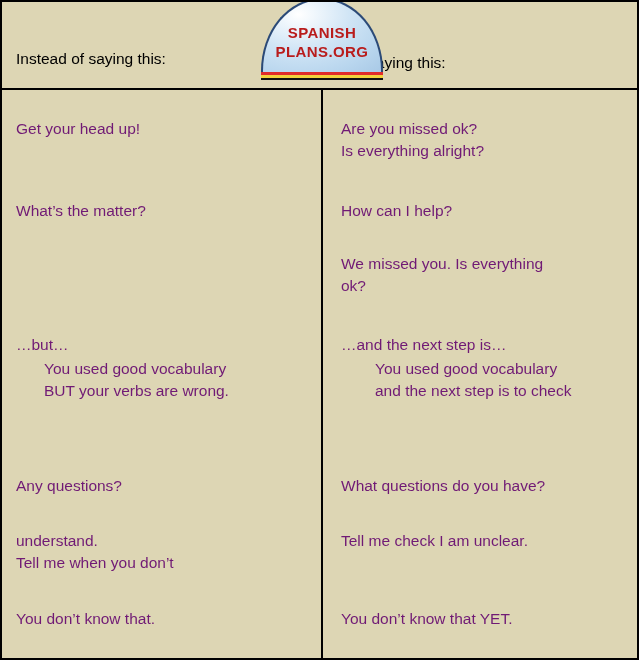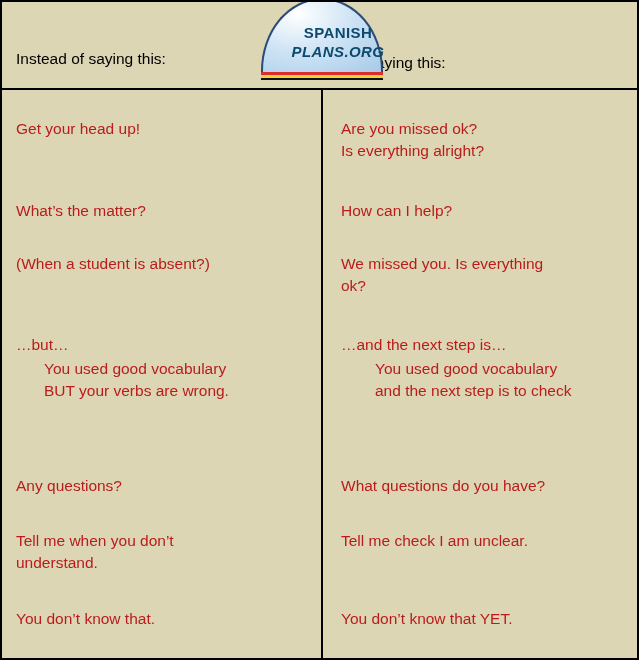--- a/index.html
+++ b/index.html
@@ -77,30 +77,30 @@
     top: 77px;
     background: #f2d23c;
   }
   .logo-stripe.black {
     top: 80px;
     height: 2px;
     background: #111111;
   }
   .logo-text {
     position: absolute;
-    left: 16px;
+    left: 0;
     width: 122px;
     text-align: center;
-    color: #0c4a6e;
+    color: #b91c1c;
     font-weight: bold;
     font-size: 15px;
     letter-spacing: 0.4px;
   }
   .logo-text.line1 { top: 26px; }
-  .logo-text.line2 { top: 45px; font-style: italic; }
+  .logo-text.line2 { top: 45px; }
 
   
   .body-grid {
     position: relative;
     height: 568px;
   }
   .divider {
     position: absolute;
     left: 319px;
     top: 0;
@@ -123,21 +123,21 @@
     left: 0;
     width: 100%;
     box-sizing: border-box;
   }
   .col.left .row { padding: 0 12px 0 14px; }
   .col.right .row { padding: 0 10px 0 18px; }
 
   .line {
     font-size: 15.5px;
     line-height: 22px;
-    color: #b91c1c;
+    color: #701a75;
   }
   .line.indent {
     padding-left: 34px;
     text-indent: -6px;
   }
   .line.indent2 {
     padding-left: 34px;
   }
 </style>
 </head>
@@ -162,36 +162,33 @@
   <div class="body-grid">
     <div class="divider"></div>
 
     <div class="col left">
       <div class="row" style="top:28px">
         <div class="line">Get your head up!</div>
       </div>
       <div class="row" style="top:110px">
         <div class="line">What’s the matter?</div>
       </div>
-      <div class="row" style="top:163px">
-        <div class="line">(When a student is absent?)</div>
-      </div>
       <div class="row" style="top:244px">
         <div class="line">…but…</div>
       </div>
       <div class="row" style="top:268px">
         <div class="line indent">You used good vocabulary</div>
         <div class="line indent">BUT your verbs are wrong.</div>
       </div>
       <div class="row" style="top:385px">
         <div class="line">Any questions?</div>
       </div>
       <div class="row" style="top:440px">
+        <div class="line">understand.</div>
         <div class="line">Tell me when you don’t</div>
-        <div class="line">understand.</div>
       </div>
       <div class="row" style="top:518px">
         <div class="line">You don’t know that.</div>
       </div>
     </div>
 
     <div class="col right">
       <div class="row" style="top:28px">
         <div class="line">Are you missed ok?</div>
         <div class="line">Is everything alright?</div>

